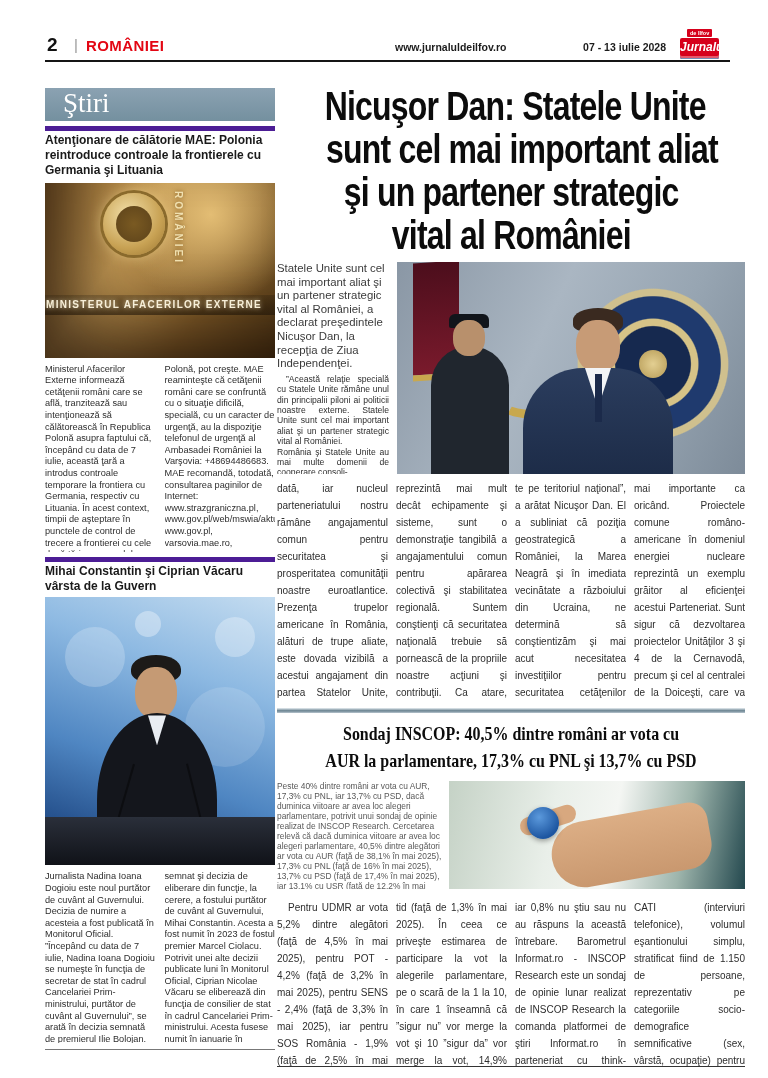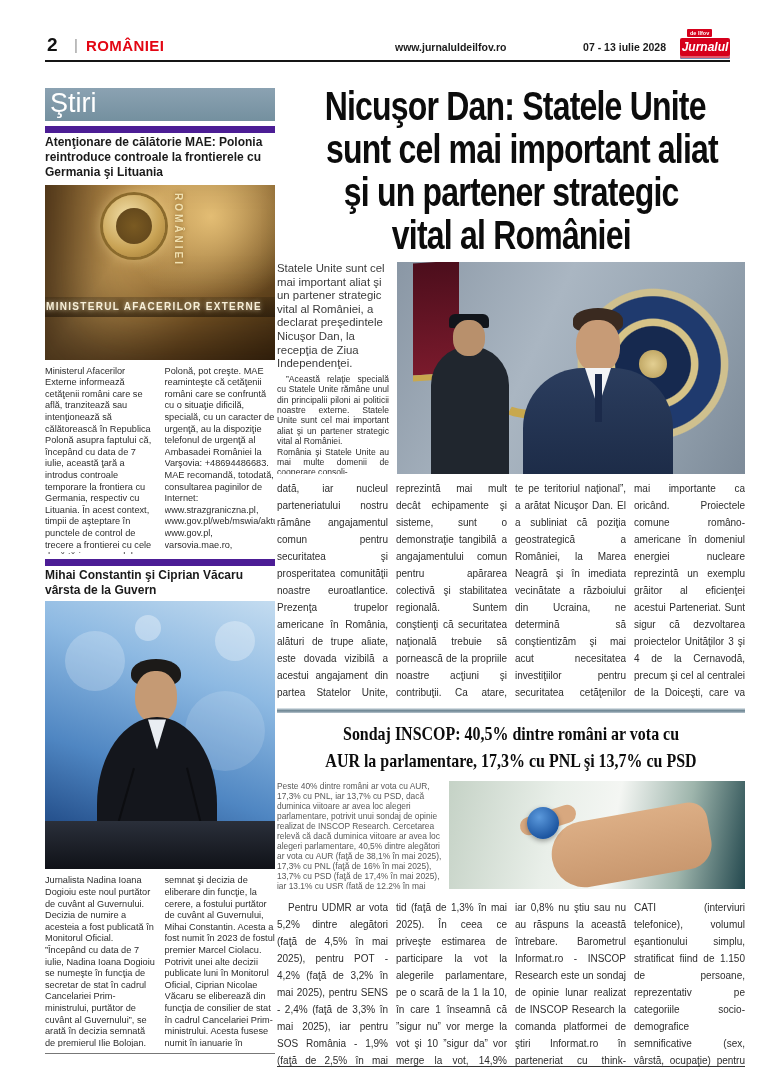--- a/index.html
+++ b/index.html
@@ -10,29 +10,29 @@
   
   .header { position:absolute; left:45px; top:32px; width:685px; height:30px; border-bottom:2px solid #151515; }
   .page-num { position:absolute; left:2px; top:2px; font-size:19px; font-weight:bold; color:#111; }
   .sec-sep { position:absolute; left:29px; top:4px; font-size:15px; color:#999; font-weight:normal; }
   .section-label { position:absolute; left:41px; top:5px; font-size:15px; font-weight:bold; color:#e30613; letter-spacing:.4px; }
   .website { position:absolute; left:350px; top:9px; font-size:10.5px; font-weight:bold; color:#1c1c1c;text-align:right; }
   .date-label { position:absolute; right:64px; top:9px; font-size:10.5px; font-weight:bold; color:#1c1c1c; }
   .logo { position:absolute; right:0px; top:-3px; width:50px; height:30px; }
   .logo-tab { position:absolute; top:0; left:7px; background:#d6001c; color:#fff; font-size:5.5px; font-weight:bold;
               padding:1px 3px; border-radius:1px; z-index:2; }
-  .logo-main { position:absolute; bottom:0; width:50px; height:21px; background:#d6001c; color:#fff; font-weight:bold;
+  .logo-main { position:absolute; bottom:0; width:39px; height:21px; background:#d6001c; color:#fff; font-weight:bold;
                font-style:italic; font-size:12px; text-align:center; line-height:19px; border-radius:2px;
                box-shadow:inset 0 -3px 0 rgba(255,255,255,.35), inset 0 -1px 0 #2b4d8f; }
 
   
   .left-col { position:absolute; left:45px; top:88px; width:230px; }
   .stiri-band { height:33px; background:linear-gradient(180deg,#8ba2b2 0%,#74909f 100%); color:#fff;
-                font-size:27px; line-height:31px; padding-left:5px; font-weight:normal; }
-  .story-head { border-top:7px solid #4c1d95; margin-top:5px; padding-top:2px; font-size:12px; font-weight:bold;
+                font-size:27px; line-height:31px; padding-left:18px; font-weight:normal;font-family:Liberation Serif, serif; }
+  .story-head { border-top:5px solid #4c1d95; margin-top:5px; padding-top:2px; font-size:12px; font-weight:bold;
                 line-height:1.24; color:#1a1a1a; }
   .photo1 { margin-top:5px; height:175px; position:relative; overflow:hidden;
             background: radial-gradient(circle at 72% 18%, #e3bd74, rgba(0,0,0,0) 42%),
                         linear-gradient(125deg,#a87c3c 0%,#c49a55 35%,#7e5a28 70%,#4a3314 100%);
             box-shadow: inset 50px -40px 70px -20px rgba(25,12,4,.75); }
   .emblem { position:absolute; left:58px; top:10px; width:62px; height:62px; border-radius:50%;
             background: radial-gradient(circle at 40% 35%, #f2dfa8, #c8a254 60%, #9a7430);
             box-shadow:0 0 0 3px #8a6a2c, 0 0 16px rgba(255,230,160,.65); }
   .emblem-core { position:absolute; inset:13px; border-radius:50%; background:radial-gradient(circle,#7a5a22,#5c421a); }
   .vert-text { position:absolute; left:128px; top:8px; writing-mode:vertical-rl; font-size:10px; letter-spacing:3px;

